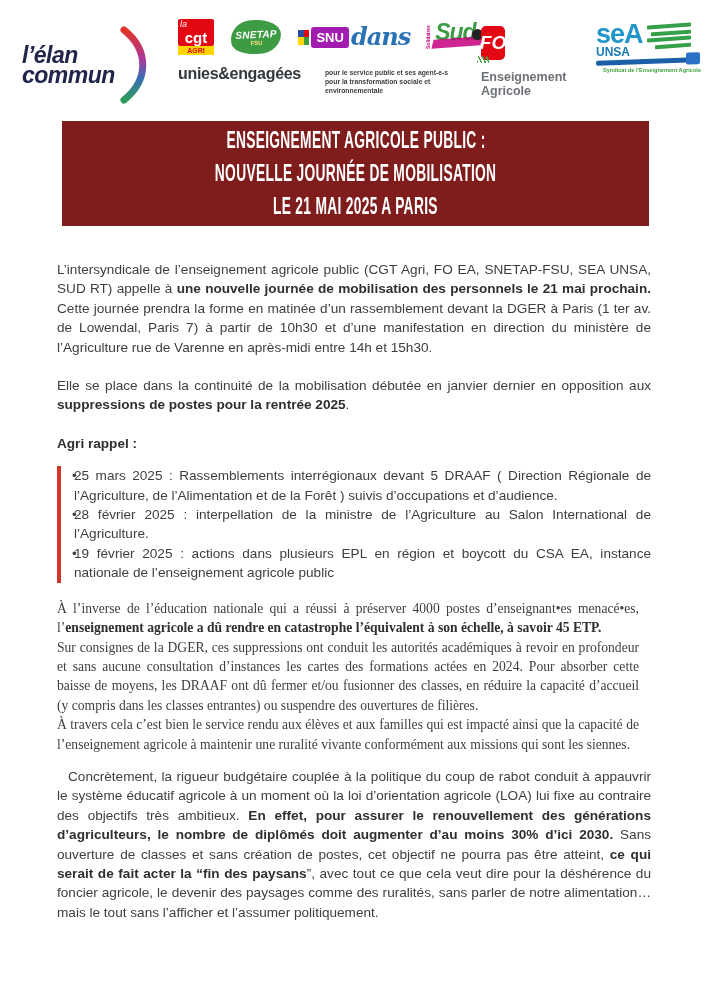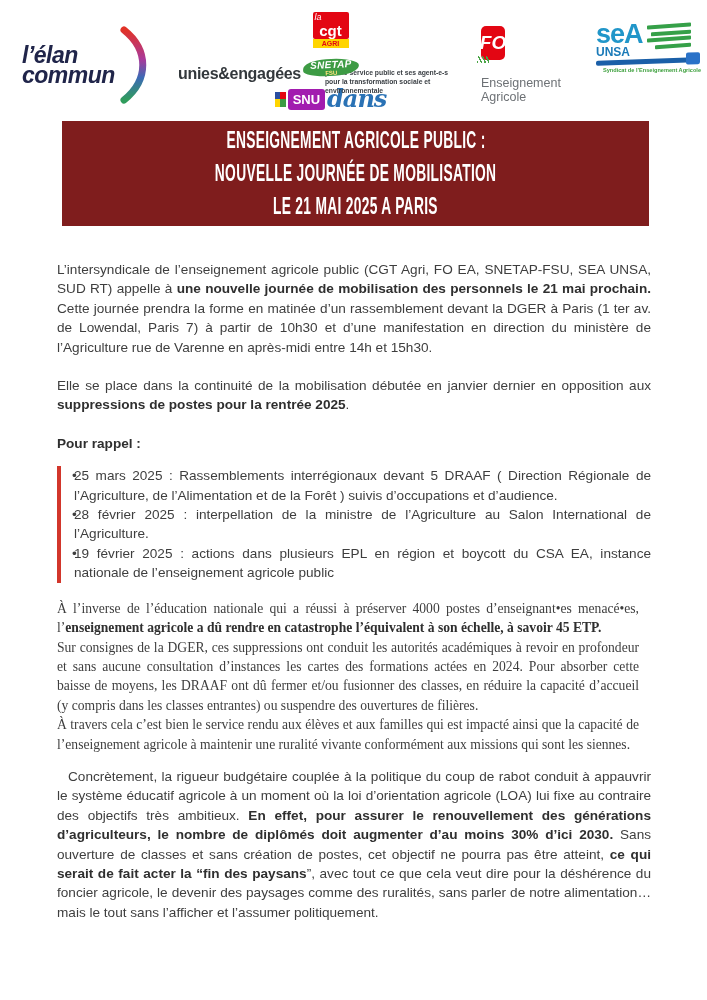--- a/index.html
+++ b/index.html
@@ -9,21 +9,21 @@
   
   .logos{position:absolute;top:12px;left:18px;width:672px;height:96px;}
 
   .elan{position:absolute;left:4px;top:14px;display:flex;align-items:center;}
   .elan-text{color:#20254a;font-weight:800;font-size:23px;line-height:20px;
              letter-spacing:-0.5px;font-style:italic;}
   .elan-text span{display:block;}
   .elan-arc{margin-left:2px;}
 
   .cluster{position:absolute;left:160px;top:0;width:305px;}
-  .cluster-row1{display:flex;align-items:center;gap:11px;height:50px;flex-direction:column;}
+  .cluster-row1{display:flex;align-items:center;gap:17px;height:50px;}
   .cluster-row2{display:flex;align-items:flex-start;gap:24px;margin-top:3px;}
 
   .cgt{width:36px;text-align:center;}
   .cgt-box{position:relative;background:#e30613;color:#fff;width:36px;height:27px;border-radius:2px;}
   .cgt-la{position:absolute;left:2px;top:0;font-style:italic;font-size:9px;}
   .cgt-name{position:absolute;left:0;right:0;bottom:1px;font-weight:800;font-size:15px;line-height:15px;}
   .cgt-agri{background:#ffd500;color:#e30613;font-weight:800;font-size:7px;line-height:9px;}
 
   .snetap-blob{background:#3d9b44;width:56px;height:34px;border-radius:46% 54% 48% 52%/60% 48% 62% 40%;
                display:flex;flex-direction:column;align-items:center;justify-content:center;
@@ -50,21 +50,21 @@
 
   .unies-title{color:#33383c;font-weight:800;font-size:16px;letter-spacing:-0.3px;}
   .unies-tags{color:#3a3f44;font-weight:700;font-size:6.8px;line-height:9px;padding-top:3px;}
 
   .fo{position:absolute;left:463px;top:14px;width:100px;}
   .fo-box{background:#e30613;color:#fff;width:24px;height:34px;border-radius:5px;
           display:flex;align-items:center;justify-content:center;
           font-weight:800;font-style:italic;font-size:19px;}
   .fo-hatch{width:12px;height:7px;margin:-4px 0 0 -4px;
             background:repeating-linear-gradient(65deg,#4aa546 0 1.5px,transparent 1.5px 3.5px);}
-  .fo-name{color:#6d7175;font-size:12.5px;line-height:14px;margin-top:13px;}
+  .fo-name{color:#6d7175;font-size:12.5px;line-height:14px;margin-top:7px;font-weight:bold;}
 
   .sea{position:absolute;left:578px;top:10px;width:112px;}
   .sea-top{display:flex;align-items:flex-start;}
   .sea-name{color:#2196c9;font-weight:800;font-size:27px;line-height:24px;letter-spacing:-1px;}
   .sea-unsa{color:#1a7ab8;font-weight:800;font-size:12px;line-height:12px;}
   .sea-stripes{margin-left:4px;margin-top:2px;}
   .sea-stripes i{display:block;height:4px;background:#35a048;margin-bottom:2.5px;
                  transform:skewY(-4deg);border-radius:1px;}
   .sea-stripes i:nth-child(1){width:44px;}
   .sea-stripes i:nth-child(2){width:40px;margin-left:4px;}
@@ -191,21 +191,21 @@
 
   <section class="banner">
     <span class="banner-line">ENSEIGNEMENT AGRICOLE PUBLIC :</span>
     <span class="banner-line">NOUVELLE JOURNÉE DE MOBILISATION</span>
     <span class="banner-line">LE 21 MAI 2025 A PARIS</span>
   </section>
 
   <main class="content">
     <p><span>L’intersyndicale de l’enseignement agricole public (CGT Agri, FO EA, SNETAP-FSU, SEA UNSA, SUD RT) appelle à </span><span class="b">une nouvelle journée de mobilisation des personnels le 21 mai prochain.</span><span> Cette journée prendra la forme en matinée d’un rassemblement devant la DGER à Paris (1 ter av. de Lowendal, Paris 7) à partir de 10h30 et d’une manifestation en direction du ministère de l’Agriculture rue de Varenne en après-midi entre 14h et 15h30.</span></p>
     <p><span>Elle se place dans la continuité de la mobilisation débutée en janvier dernier en opposition aux </span><span class="b">suppressions de postes pour la rentrée 2025</span><span>.</span></p>
-    <p class="label"><span class="b">Pour rappel :</span></p>
+    <p class="label"><span class="b">Agri rappel :</span></p>
     <ul class="recap-list">
       <li><span>25 mars 2025 : Rassemblements interrégionaux devant 5 DRAAF ( Direction Régionale de l’Agriculture, de l’Alimentation et de la Forêt ) suivis d’occupations et d’audience.</span></li>
       <li><span>28 février 2025 : interpellation de la ministre de l’Agriculture au Salon International de l’Agriculture.</span></li>
       <li><span>19 février 2025 : actions dans plusieurs EPL en région et boycott du CSA EA, instance nationale de l’enseignement agricole public</span></li>
     </ul>
     <div class="block">
       <p><span>À l’inverse de l’éducation nationale qui a réussi à préserver 4000 postes d’enseignant•es menacé•es, l’</span><span class="b">enseignement agricole a dû rendre en catastrophe l’équivalent à son échelle, à savoir 45 ETP.</span></p>
       <p><span>Sur consignes de la DGER, ces suppressions ont conduit les autorités académiques à revoir en profondeur et sans aucune consultation d’instances les cartes des formations actées en 2024. Pour absorber cette baisse de moyens, les DRAAF ont dû fermer et/ou fusionner des classes, en réduire la capacité d’accueil (y compris dans les classes entrantes) ou suspendre des ouvertures de filières.</span></p>
       <p><span>À travers cela c’est bien le service rendu aux élèves et aux familles qui est impacté ainsi que la capacité de l’enseignement agricole à maintenir une ruralité vivante conformément aux missions qui sont les siennes.</span></p>
     </div>

